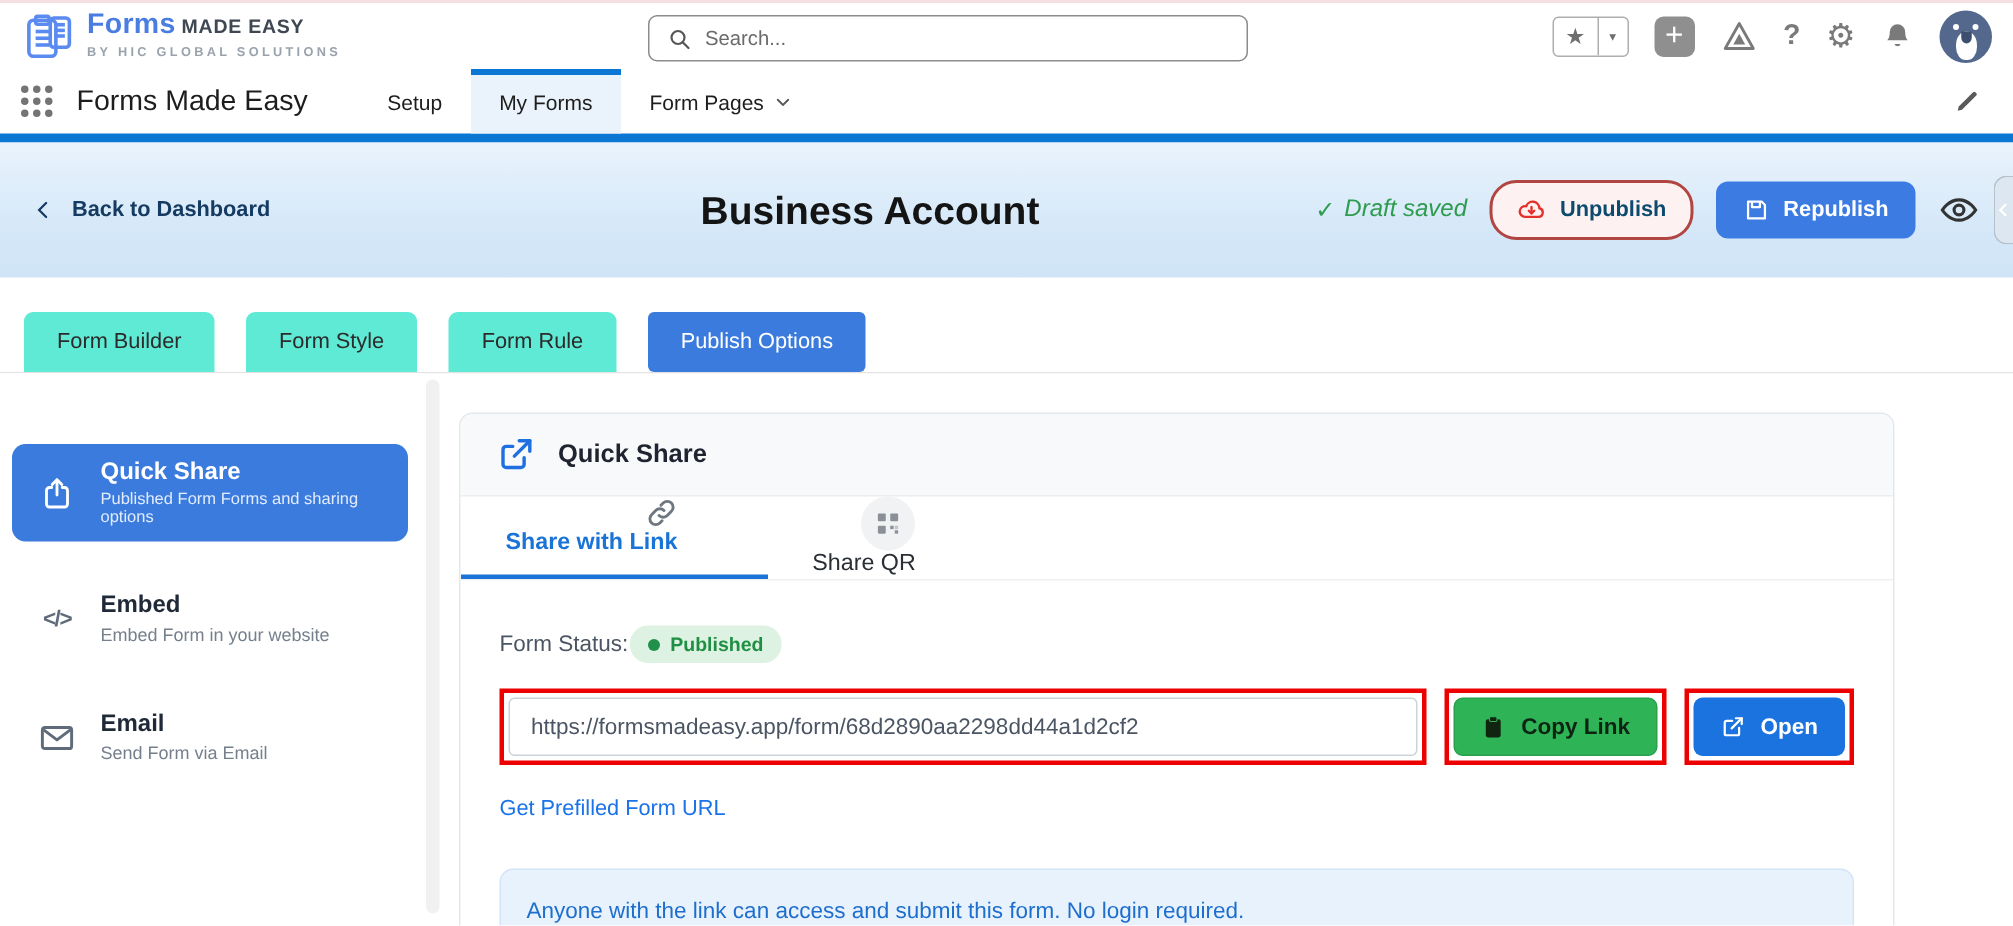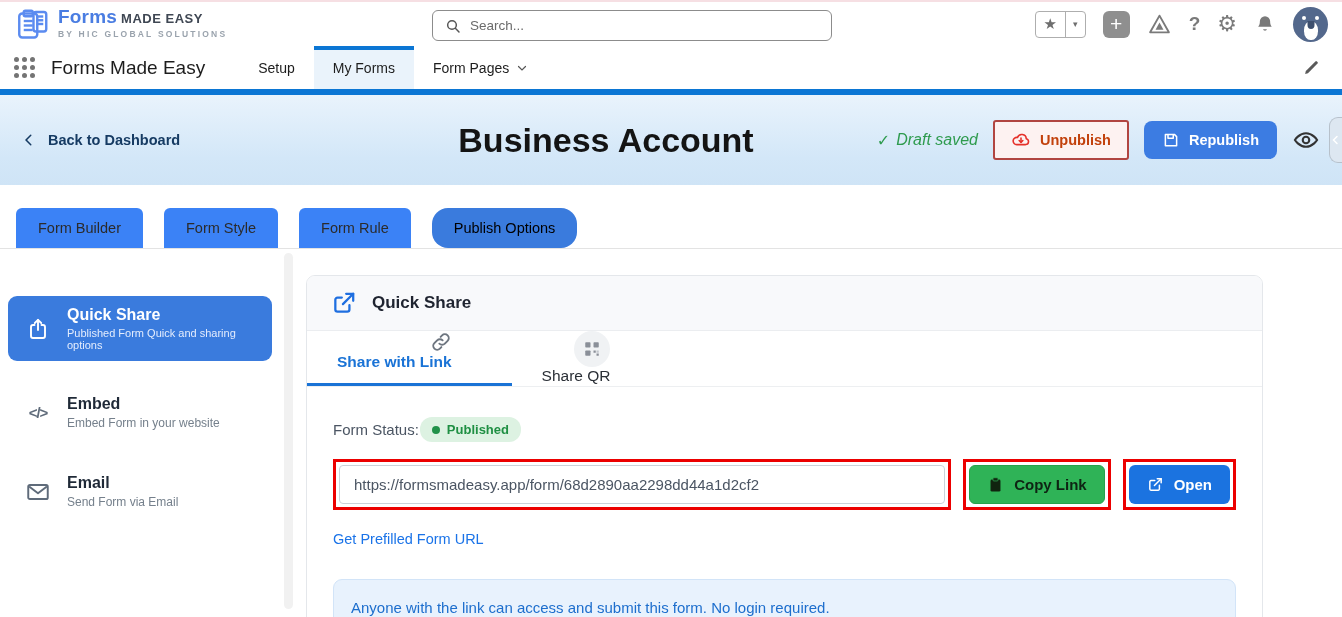--- a/index.html
+++ b/index.html
@@ -38,32 +38,32 @@
   .app-name { align-self:center; font-size:19px; color:#1d1d1d; margin-right:34px; }
   .nav-tabs { display:flex; align-items:stretch; }
   .ntab { display:flex; align-items:center; gap:7px; padding:0 19px; font-size:14px; color:#1d1d1d; cursor:pointer; }
   .ntab.active { background:#eaf3fb; box-shadow:inset 0 4px 0 #0b76d4; }
   .ntab .chev { color:#565656; }
   .nav-pencil { margin-left:auto; align-self:center; margin-right:22px; color:#5a5a5a; }
 
   
   .banner { height:90px; background:linear-gradient(180deg,#e9f3fc 0%,#d3e7f8 70%,#cfe4f6 100%); position:relative; display:flex; align-items:center; padding:12px 22px; }
   .back { display:flex; align-items:center; gap:12px; color:#163b63; font-size:14.5px; font-weight:600; cursor:pointer; }
-  .banner-title { position:absolute; left:606px; transform:translateX(-50%); font-size:34px; font-weight:700; color:#141414; white-space:nowrap; }
+  .banner-title { position:absolute; left:580px; transform:translateX(-50%); font-size:26px; font-weight:700; color:#141414; white-space:nowrap; }
   .banner-right { margin-left:auto; display:flex; align-items:center; gap:15px; }
   .draft { display:flex; align-items:center; gap:6px; color:#2e9b4e; font-style:italic; font-size:16px; }
-  .btn-unpublish { display:flex; align-items:center; gap:9px; background:#fdf2f1; color:#c2410c; border:2px solid #b14541; border-radius:3px; padding:8px 16px; font-size:14.5px; font-weight:600; cursor:pointer; font-family:inherit; }
+  .btn-unpublish { display:flex; align-items:center; gap:9px; background:#fdf2f1; color:#0c4a6e; border:2px solid #b14541; border-radius:18px; padding:8px 16px; font-size:14.5px; font-weight:600; cursor:pointer; font-family:inherit; }
   .btn-republish { display:flex; align-items:center; gap:9px; background:#3c7ce2; color:#fff; border:none; border-radius:8px; padding:10px 18px; font-size:14.5px; font-weight:600; cursor:pointer; font-family:inherit; }
   .eye { color:#333; display:flex; }
   .edge-toggle { position:absolute; right:0; top:22px; width:13px; height:46px; background:#dde7f1; border:1px solid #b7c1cb; border-right:none; border-radius:9px 0 0 9px; display:flex; align-items:center; color:#fff; overflow:hidden; }
 
   
   .formtabs-wrap { display:flex; gap:21px; padding:23px 0 0 16px; border-bottom:1px solid #e3e3e3; background:#fff; }
-  .ftab { border:none; background:#3b82f6; color:#2b2b2b; font-size:14.5px; padding:12px 22px; border-radius:6px 6px 0 0; cursor:pointer; font-family:inherit; }
-  .ftab.active { background:#3a7bdd; color:#000000; border-radius:16px; }
+  .ftab { border:none; background:#5eead4; color:#2b2b2b; font-size:14.5px; padding:12px 22px; border-radius:6px 6px 0 0; cursor:pointer; font-family:inherit; }
+  .ftab.active { background:#3a7bdd; color:#ffffff; border-radius:4px; }
 
   
   .content { display:flex; height:364px; background:#fff; }
   .sidebar { width:282px; padding:47px 10px 0 8px; background:#fff; }
   .side-item { display:flex; align-items:center; gap:15px; padding:10px 12px 10px 16px; margin-bottom:24px; border-radius:9px; cursor:pointer; }
   .side-item .s-ic { flex:0 0 28px; display:flex; justify-content:center; color:#5f6b7a; }
   .side-item.active { background:#3a7bdd; }
   .side-item.active .s-ic { color:#fff; }
   .side-t { font-size:16px; font-weight:700; color:#1f2937; }
   .side-s { font-size:12px; color:#75808c; margin-top:3px; }
@@ -259,21 +259,21 @@
       <div class="side-item active">
         <span class="s-ic">
           <svg width="24" height="24" viewBox="0 0 24 24" fill="none" stroke="currentColor" stroke-width="1.9" stroke-linecap="round" stroke-linejoin="round">
               <path d="M8.5 8H7a2 2 0 0 0-2 2v9a2 2 0 0 0 2 2h10a2 2 0 0 0 2-2v-9a2 2 0 0 0-2-2h-1.5"></path>
               <line x1="12" y1="3" x2="12" y2="13"></line>
               <polyline points="8.8 6 12 2.8 15.2 6"></polyline>
             </svg>
         </span>
         <span>
           <div class="side-t">Quick Share</div>
-          <div class="side-s">Published Form Quick and sharing options</div>
+          <div class="side-s">Published Form Forms and sharing options</div>
         </span>
       </div>
       <div class="side-item">
         <span class="s-ic code-glyph">&lt;/&gt;</span>
         <span>
           <div class="side-t">Embed</div>
           <div class="side-s">Embed Form in your website</div>
         </span>
       </div>
       <div class="side-item">

